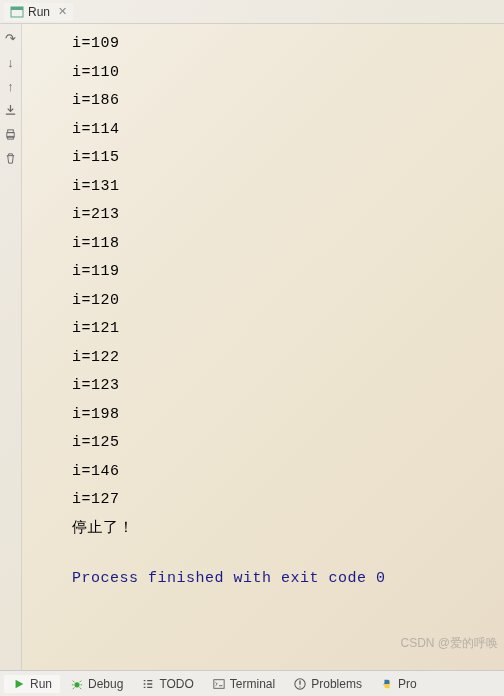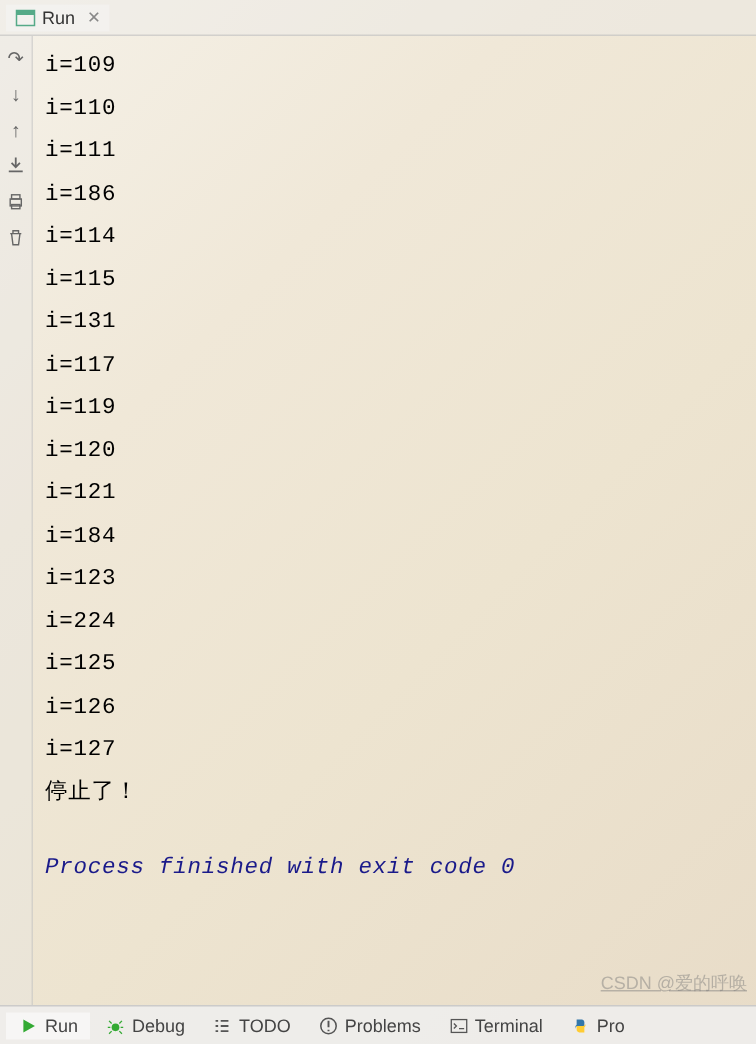--- a/index.html
+++ b/index.html
@@ -59,25 +59,24 @@
 .console {
   flex: 1;
   padding: 6px 8px;
   font-family: "Consolas", "Courier New", monospace;
   font-size: 15px;
   line-height: 1.9;
   color: #000;
   overflow: hidden;
   letter-spacing: 0.5px;
 }
-.console-line { white-space: pre; }
+.console-line { white-space: pre; margin-left: 42px; }
 .exit-line {
   color: #1a1a8a;
   margin-top: 22px;
-  font-style: italic;
 }
 .bottom-bar {
   position: absolute;
   bottom: 0; left: 0; right: 0;
   height: 26px;
   background: rgba(238, 238, 238, 0.85);
   border-top: 1px solid rgba(180, 180, 180, 0.6);
   display: flex;
   align-items: center;
   padding: 0 4px;
@@ -92,26 +91,25 @@
   color: #444;
   cursor: pointer;
 }
 .bottom-item.active {
   background: rgba(255,255,255,0.5);
 }
 .bi-icon { width: 14px; height: 14px; display: inline-flex; align-items: center; justify-content: center; }
 .watermark {
   position: absolute;
   right: 6px;
-  bottom: 32px;
+  bottom: 44px;
   font-size: 12px;
   color: rgba(120, 120, 120, 0.45);
   font-family: sans-serif;
   pointer-events: none;
-  text-decoration: underline;
 }
 </style>
 </head>
 <body>
 
 <div class="tab-bar">
   <div class="tab">
     <span class="tab-icon">
       <svg viewBox="0 0 14 14" width="14" height="14">
           <rect x="1" y="2" width="12" height="10" fill="none" stroke="#5a8" stroke-width="1"></rect>
@@ -142,34 +140,34 @@
     </span>
     <span class="gutter-icon">
       <svg viewBox="0 0 14 14" width="13" height="13">
           <path d="M3 4h8M5 4V2h4v2M4 4l1 8h4l1-8" stroke="#666" fill="none"></path>
         </svg>
     </span>
   </div>
   <div class="console" id="console">
       <div class="console-line">i=109</div>
       <div class="console-line">i=110</div>
-      <div class="console-line">i=111</div>
       <div class="console-line">i=186</div>
       <div class="console-line">i=114</div>
       <div class="console-line">i=115</div>
       <div class="console-line">i=131</div>
-      <div class="console-line">i=117</div>
+      <div class="console-line">i=213</div>
+      <div class="console-line">i=118</div>
       <div class="console-line">i=119</div>
       <div class="console-line">i=120</div>
       <div class="console-line">i=121</div>
-      <div class="console-line">i=184</div>
+      <div class="console-line">i=122</div>
       <div class="console-line">i=123</div>
-      <div class="console-line">i=224</div>
+      <div class="console-line">i=198</div>
       <div class="console-line">i=125</div>
-      <div class="console-line">i=126</div>
+      <div class="console-line">i=146</div>
       <div class="console-line">i=127</div>
       <div class="console-line">停止了！</div>
       <div class="console-line exit-line">Process finished with exit code 0</div>
     </div>
 </div>
 
 <div class="bottom-bar" id="bottom-bar">
     <div class="bottom-item active">
       <span class="bi-icon">
         <svg viewBox="0 0 14 14" width="12" height="12">
@@ -191,38 +189,38 @@
       <span class="bi-icon">
         <svg viewBox="0 0 14 14" width="12" height="12">
           <path d="M2 3h2M6 3h6M2 7h2M6 7h6M2 11h2M6 11h6" stroke="#555" stroke-width="1.5"></path>
         </svg>
       </span>
       <span>TODO</span>
     </div>
     <div class="bottom-item">
       <span class="bi-icon">
         <svg viewBox="0 0 14 14" width="12" height="12">
+          <rect x="1" y="2" width="12" height="10" fill="none" stroke="#555"></rect>
+          <path d="M3 5l2 2-2 2M7 9h4" stroke="#555" fill="none"></path>
+        </svg>
+      </span>
+      <span>Terminal</span>
+    </div>
+    <div class="bottom-item">
+      <span class="bi-icon">
+        <svg viewBox="0 0 14 14" width="12" height="12">
           <circle cx="7" cy="7" r="6" fill="none" stroke="#555" stroke-width="1.2"></circle>
           <path d="M7 3v5M7 10v1" stroke="#555" stroke-width="1.5"></path>
         </svg>
       </span>
       <span>Problems</span>
     </div>
     <div class="bottom-item">
       <span class="bi-icon">
         <svg viewBox="0 0 14 14" width="12" height="12">
-          <rect x="1" y="2" width="12" height="10" fill="none" stroke="#555"></rect>
-          <path d="M3 5l2 2-2 2M7 9h4" stroke="#555" fill="none"></path>
-        </svg>
-      </span>
-      <span>Terminal</span>
-    </div>
-    <div class="bottom-item">
-      <span class="bi-icon">
-        <svg viewBox="0 0 14 14" width="12" height="12">
           <path d="M4 2h4c1 0 2 1 2 2v3H5c-1 0-2 1-2 2v1c0-3 0-3 1-4V4c0-1 0-2 0-2z" fill="#37a"></path>
           <path d="M10 12H6c-1 0-2-1-2-2V7h5c1 0 2-1 2-2V4c0 3 0 3-1 4v2c0 1 0 2 0 2z" fill="#fc3"></path>
         </svg>
       </span>
       <span>Pro</span>
     </div>
   </div>
 
 <div class="watermark">CSDN @爱的呼唤</div>
 

